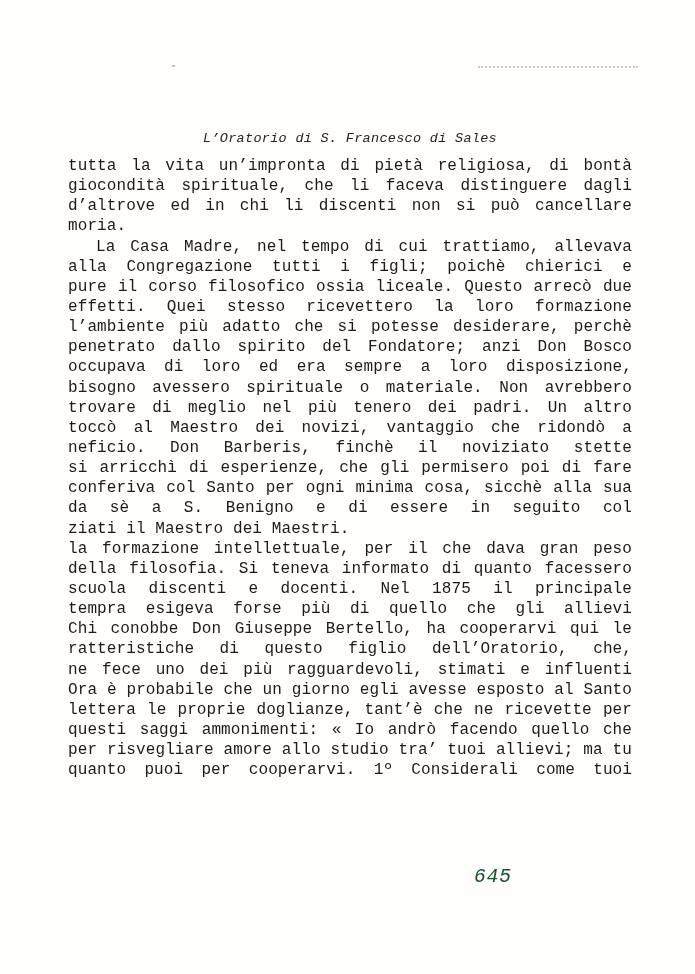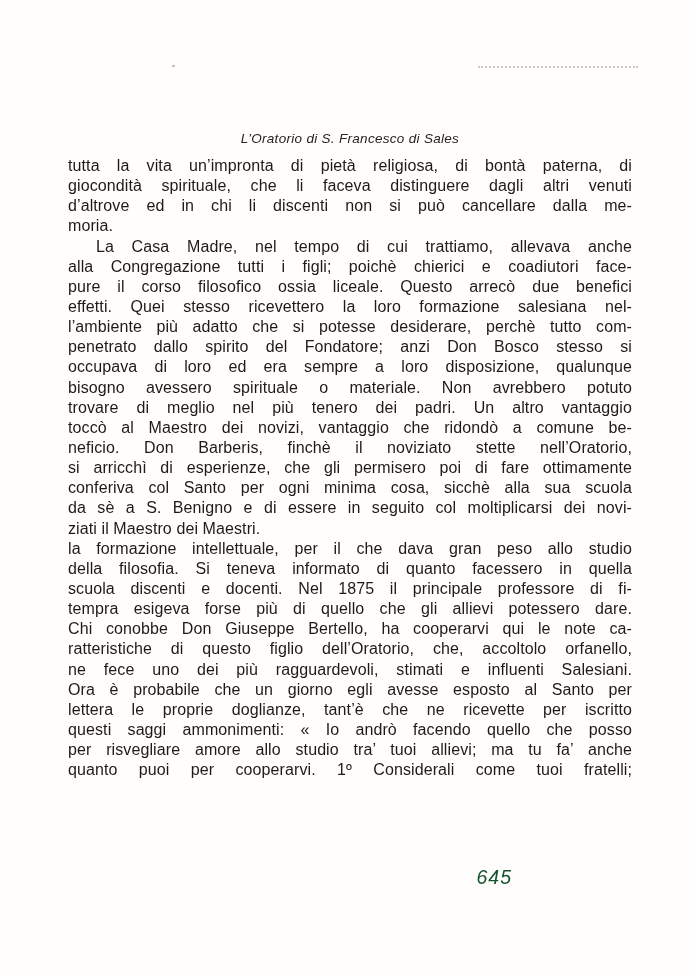--- a/index.html
+++ b/index.html
@@ -6,21 +6,21 @@
     margin: 0;
     padding: 0;
     background: #ffffff;
   }
   .page {
     position: relative;
     width: 695px;
     height: 974px;
     background: #fffefd;
     overflow: hidden;
-    font-family: Liberation Sans, sans-serif;
+    font-family: Liberation Mono, monospace;
     color: #1d1b19;
   }
   .scan-dotted-rule {
     position: absolute;
     top: 66px;
     left: 478px;
     width: 160px;
     height: 0;
     border-top: 2px dotted #b8b8b8;
     opacity: 0.75;

